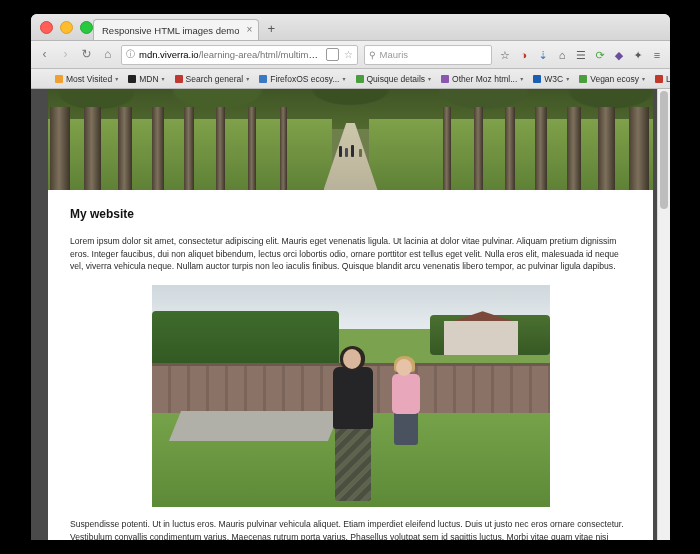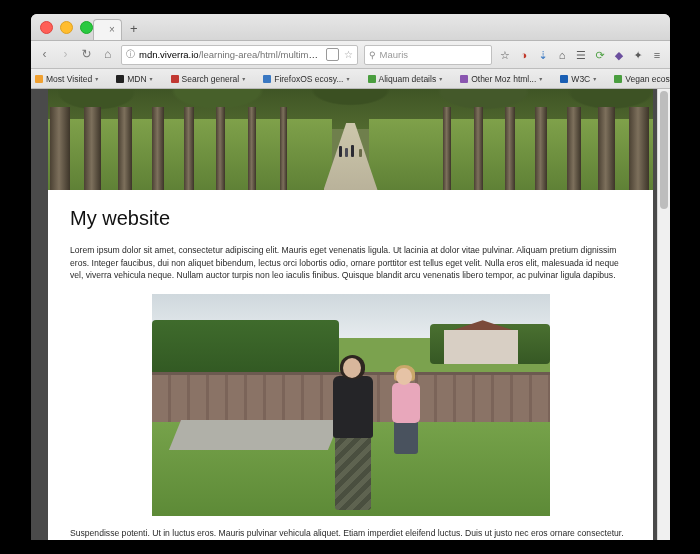--- a/index.html
+++ b/index.html
@@ -185,24 +185,24 @@
   .nav-icons .ic.purple { color: #6b4f9e; }
   .nav-icons .ic.red { color: #c0392b; }
 
   
   .bookmarks {
     height: 19px;
     background: linear-gradient(#ededed, #e0e0e0);
     border-bottom: 1px solid #b9b9b9;
     display: flex;
     align-items: center;
-    padding: 0 0;
+    padding: 0 20px;
     font-size: 8.5px;
     color: #2d2d2d;
-    gap: 10px;
+    gap: 2px;
     overflow: hidden;
   }
   .bm {
     display: flex;
     align-items: center;
     padding: 1px 4px;
     white-space: nowrap;
     flex: none;
   }
   .bm .fav {
@@ -294,24 +294,24 @@
     bottom: 0;
     width: 3px;
     background: #2b2b33;
     border-radius: 1px;
   }
 
   .content {
     padding: 17px 22px 0 22px;
   }
   h1.site-title {
-    font-size: 20px;
+    font-size: 12px;
     margin: 0 0 14px 0;
     color: #111;
-    font-weight: normal;
+    font-weight: bold;
   }
   p.body-text {
     font-size: 8.6px;
     line-height: 1.48;
     color: #2a2a2a;
     margin: 0 0 12px 0;
     text-align: left;
   }
 
   
@@ -428,20 +428,21 @@
 <div id="browser-window">
 
   <div class="titlebar">
     <div class="traffic">
       <span class="dot red"></span>
       <span class="dot yellow"></span>
       <span class="dot green"></span>
     </div>
     <div class="tabstrip">
       <div class="tab">
+        <span class="tab-title">Responsive HTML images demo</span>
         <span class="tab-close">×</span>
       </div>
       <div class="newtab">+</div>
     </div>
   </div>
 
   <div class="navbar">
     <span class="nav-btn">‹</span>
     <span class="nav-btn dim">›</span>
     <span class="nav-btn">↻</span>
@@ -488,21 +489,21 @@
       <span>Search general</span>
       <span class="car">▾</span>
     </div>
     <div class="bm">
       <span class="fav" style="background:#3a78c2"></span>
       <span>FirefoxOS ecosy...</span>
       <span class="car">▾</span>
     </div>
     <div class="bm">
       <span class="fav" style="background:#4a9e3f"></span>
-      <span>Aliquam details</span>
+      <span>Quisque details</span>
       <span class="car">▾</span>
     </div>
     <div class="bm">
       <span class="fav" style="background:#8a56b0"></span>
       <span>Other Moz html...</span>
       <span class="car">▾</span>
     </div>
     <div class="bm">
       <span class="fav" style="background:#1a5fb4"></span>
       <span>W3C</span>

